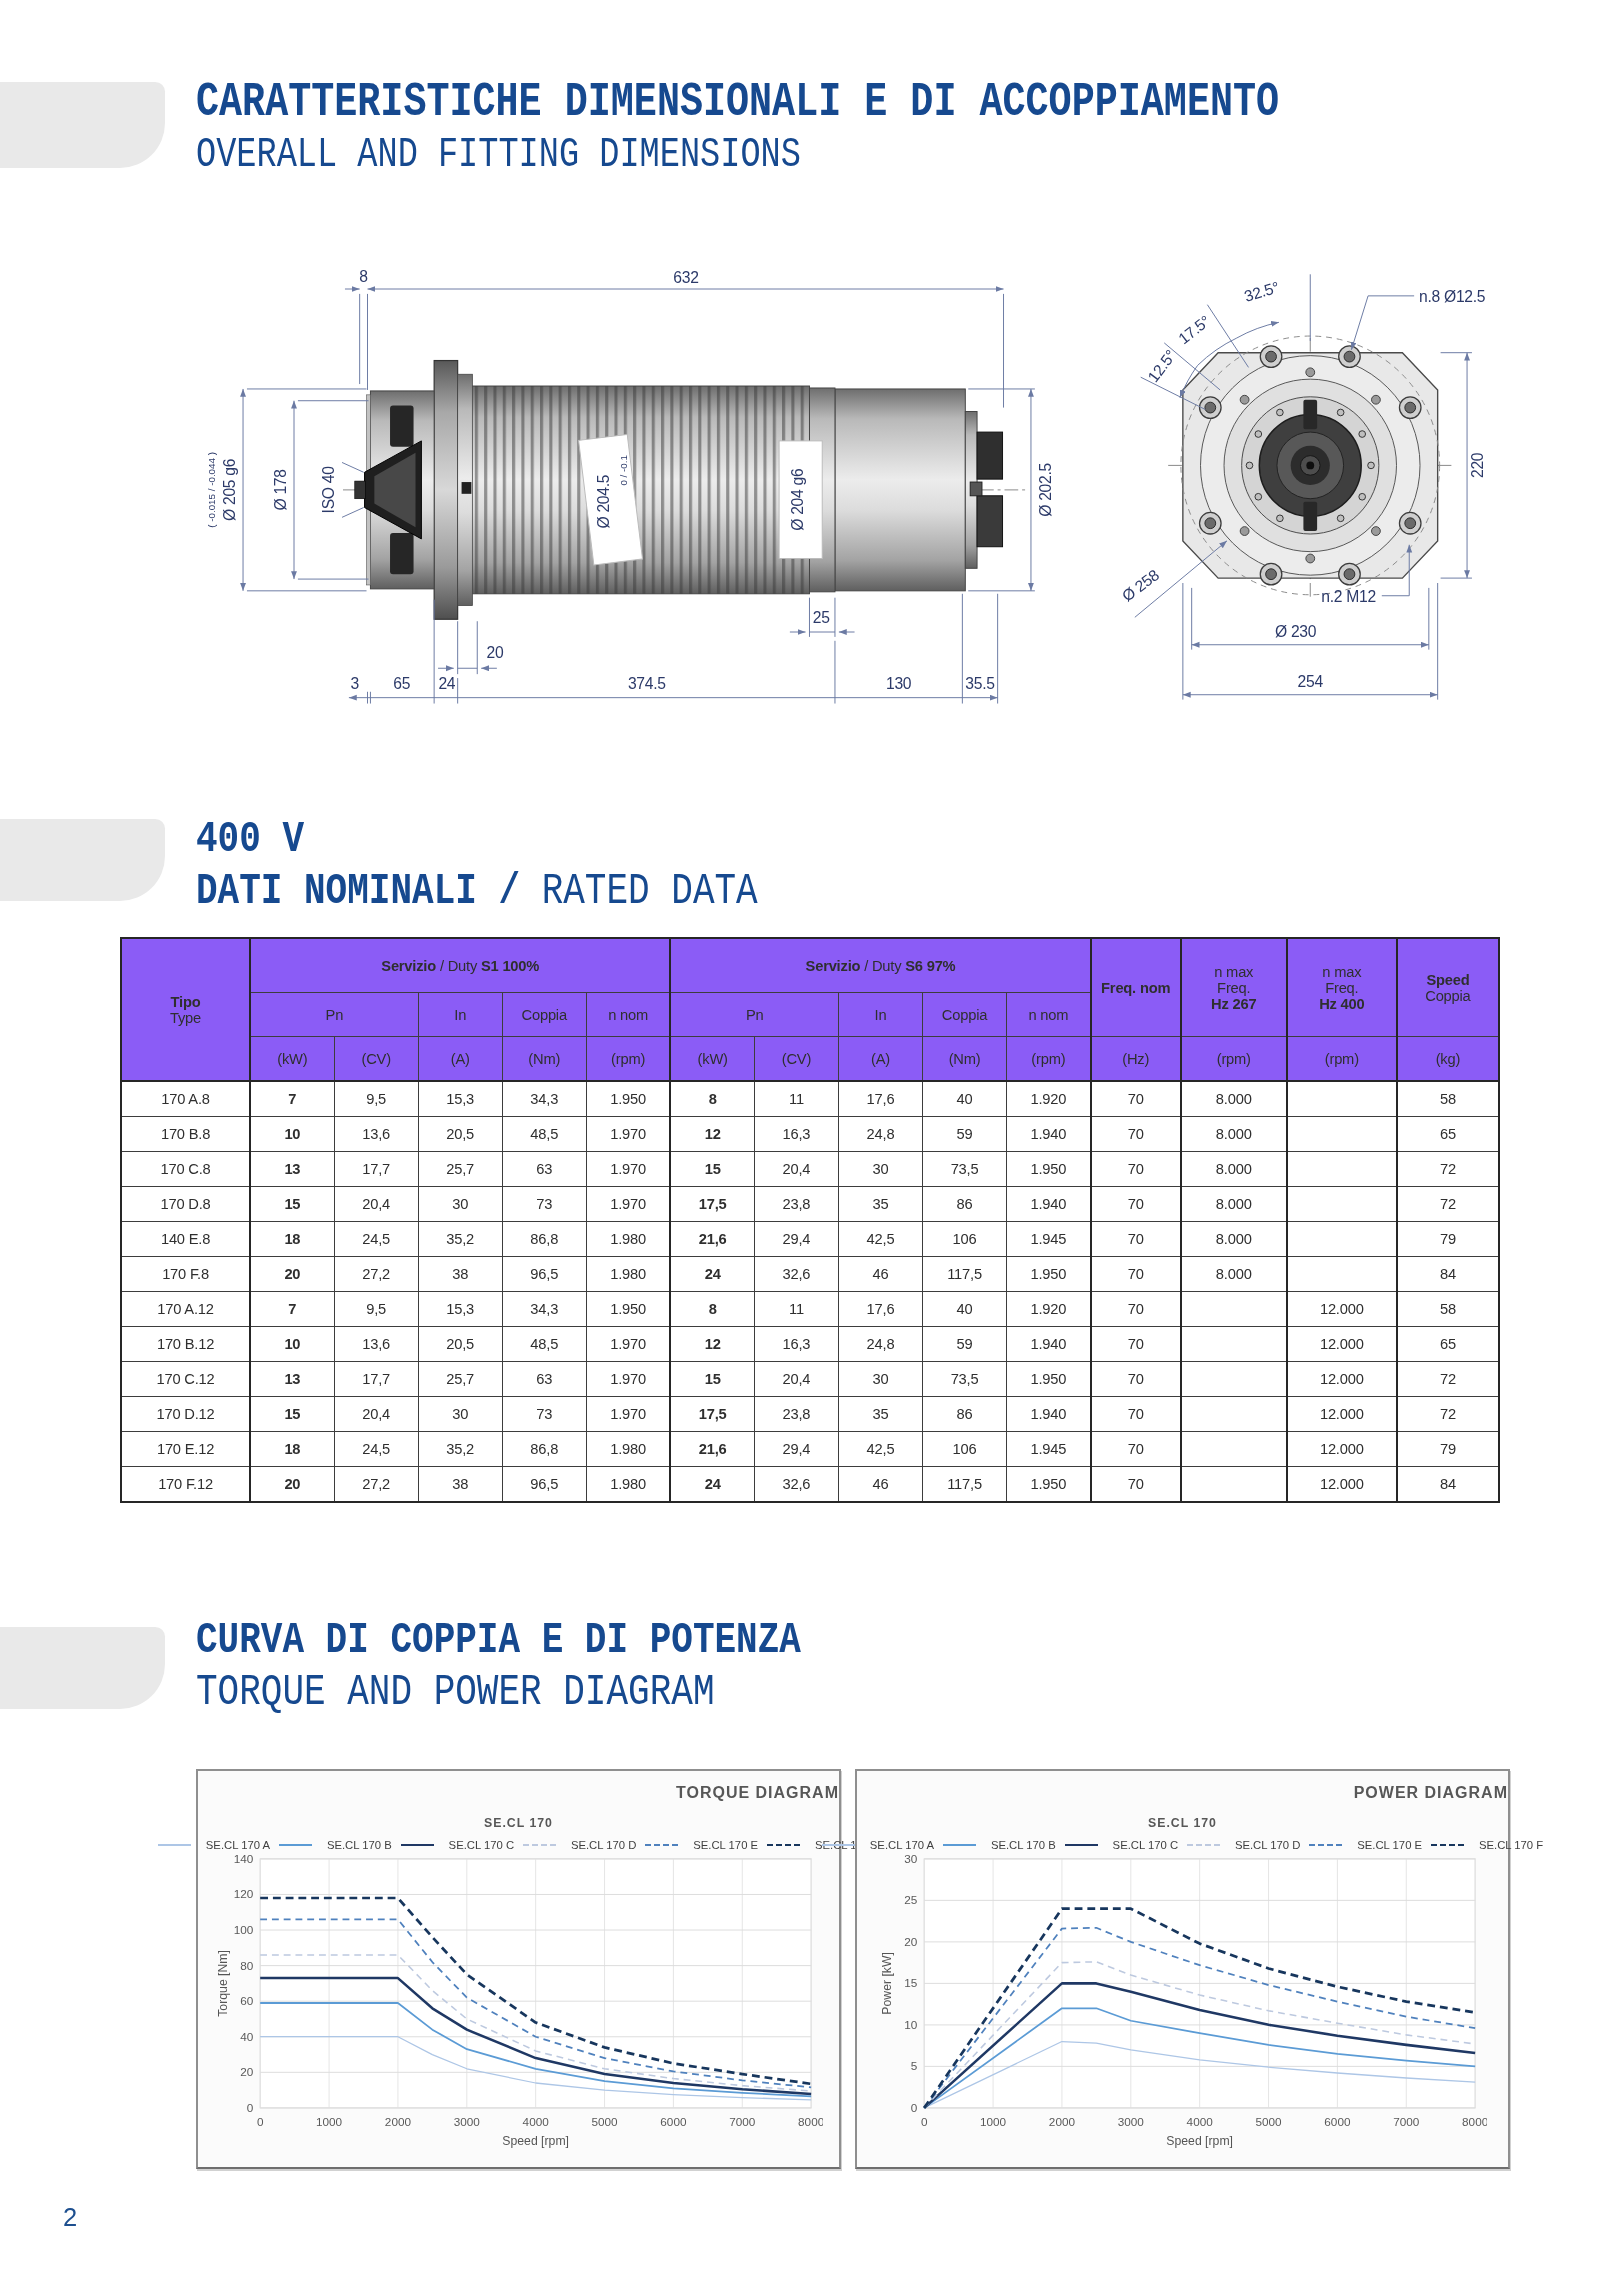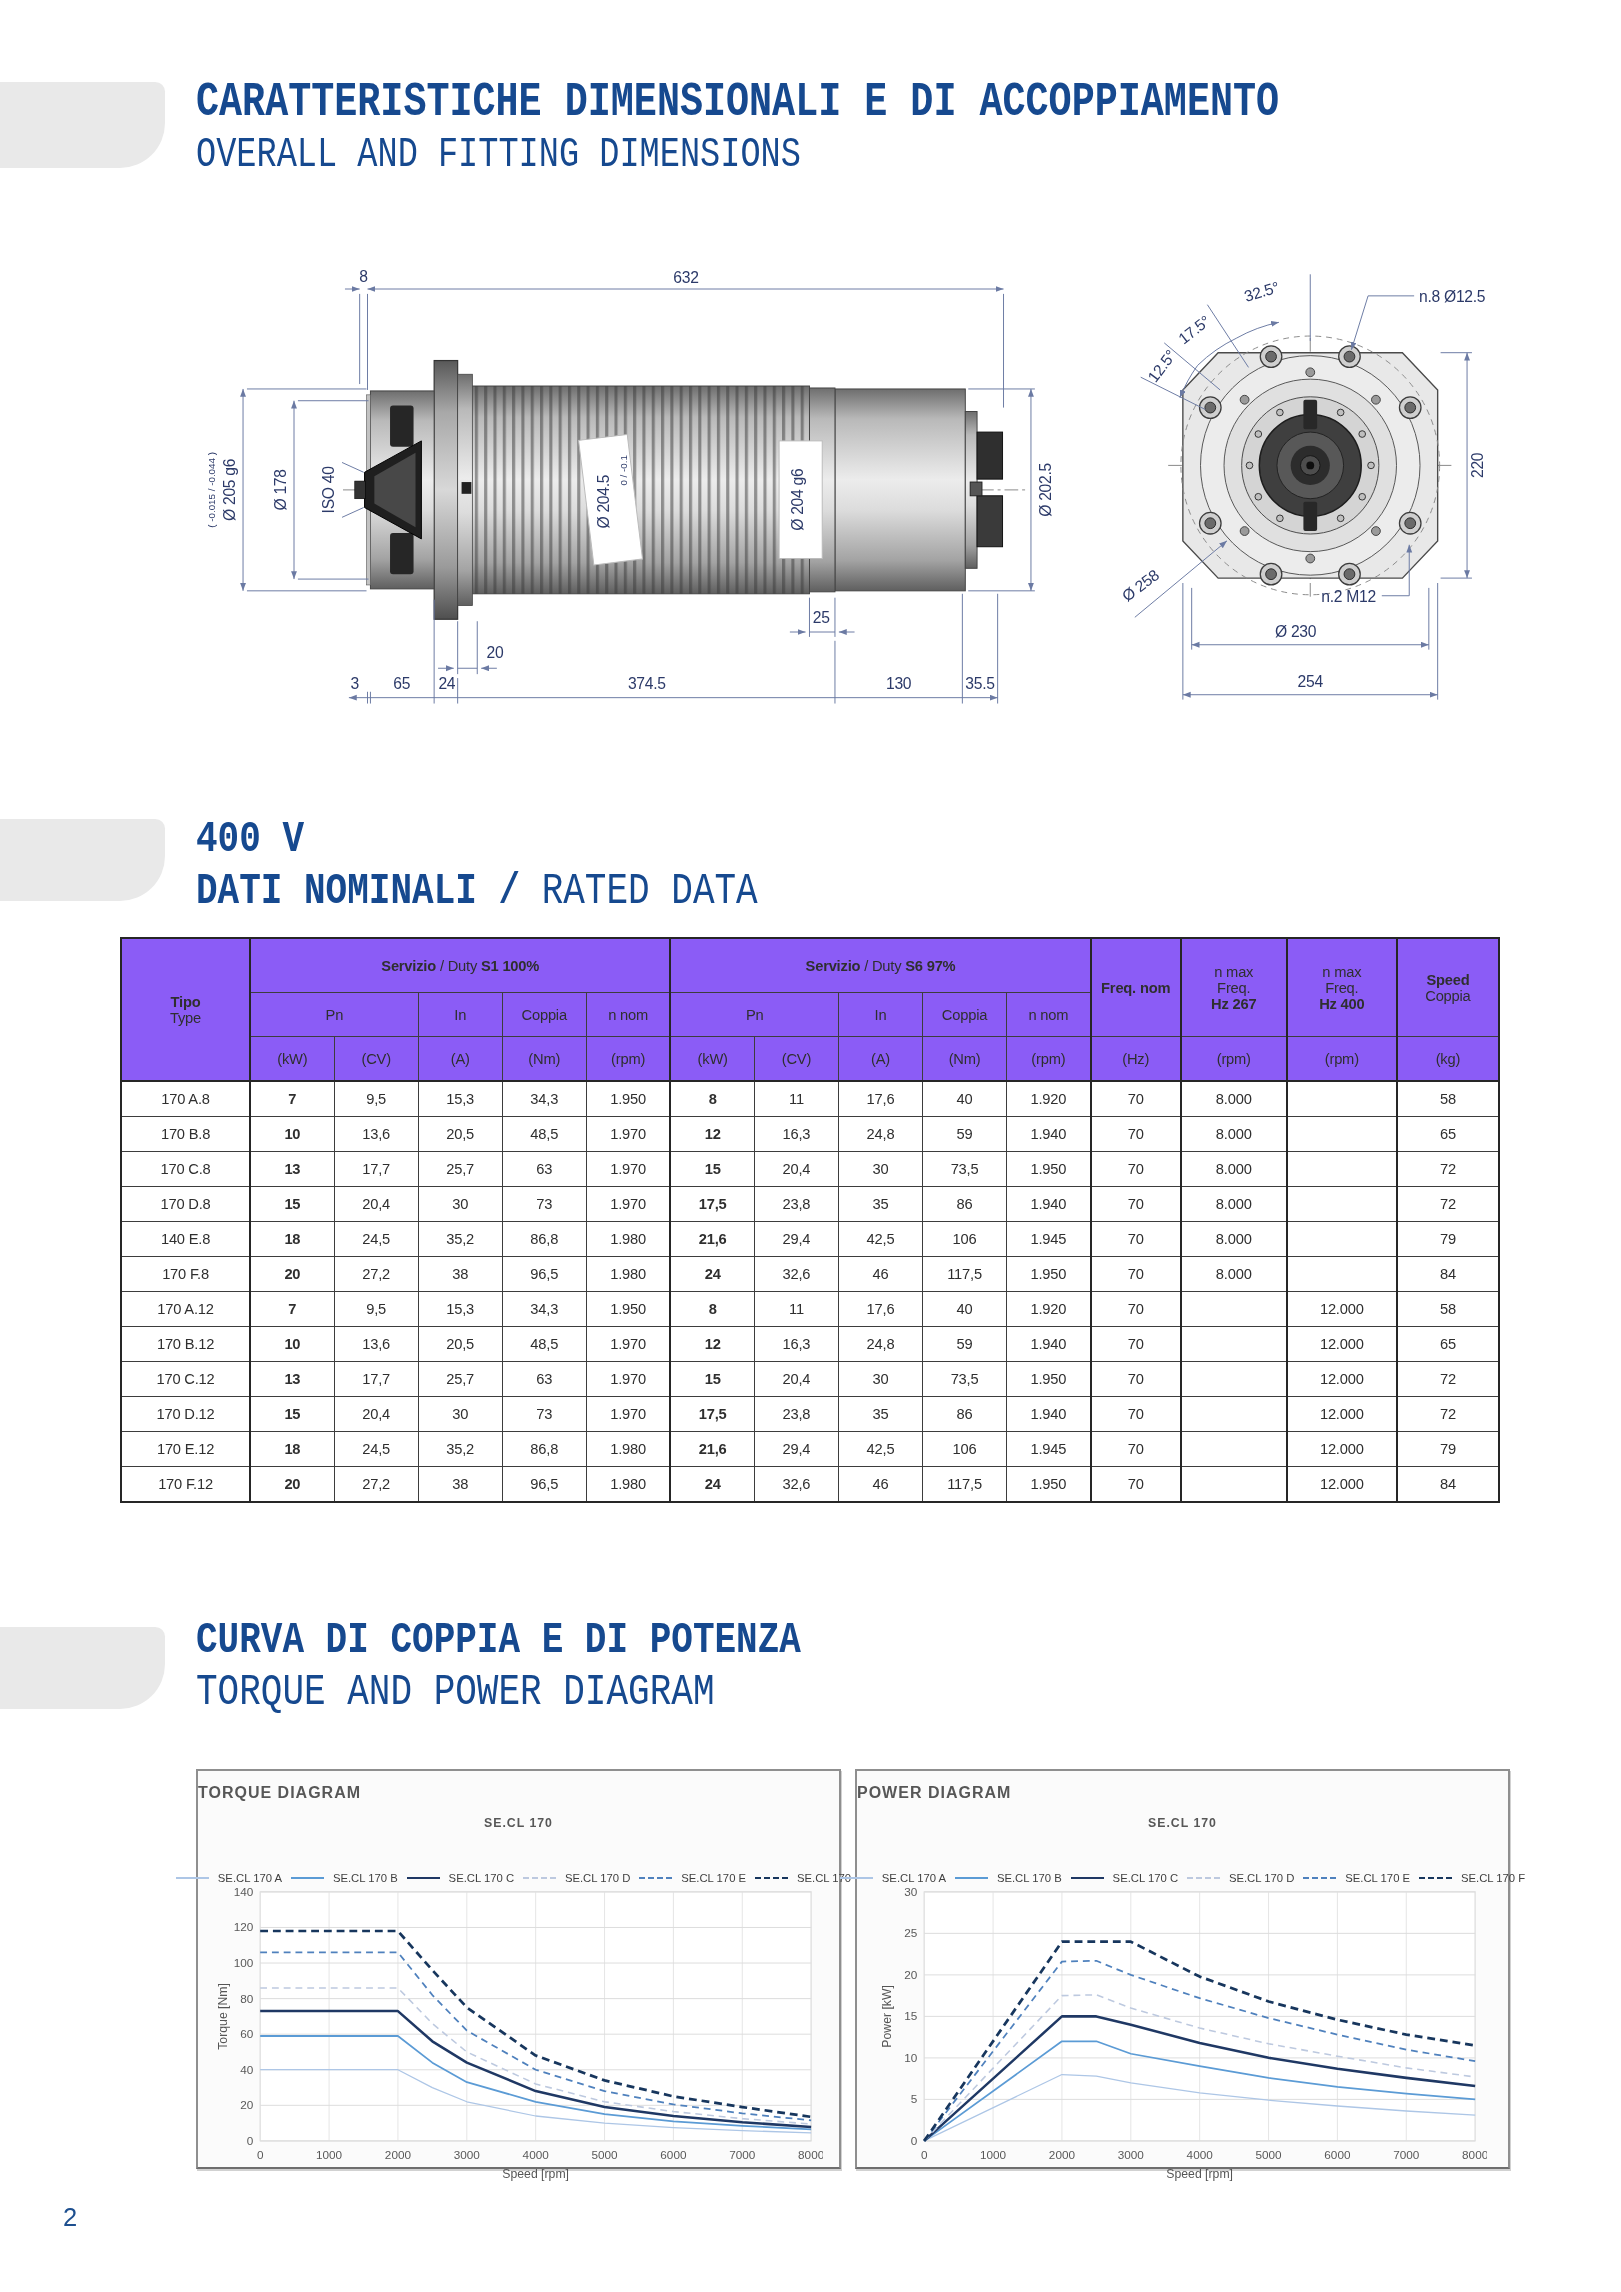--- a/index.html
+++ b/index.html
@@ -24,25 +24,25 @@
   table.rated .b{font-weight:bold;}
   .r1 th{height:53px;font-size:15.7px;}
   .r2 th{height:43px;font-size:15.7px;}
   .r3 th{height:43px;font-size:14.7px;}
   table.rated td{height:34px;background:#fff;}
   .bL{border-left:2.9px solid #262626 !important;}
   .hdrB{border-bottom:2.9px solid #262626 !important;}
   
   .chart-box{position:absolute;top:1769px;height:396px;background:#fbfbfb;border:2px solid #8f8f8f;
       border-bottom-color:#6e6e6e;box-shadow:1px 2px 0 rgba(0,0,0,.18);}
-  .chart-title{margin-top:12.7px;text-align:left;font-size:16px;font-weight:bold;color:#575757;letter-spacing:1px;}
+  .chart-title{margin-top:12.7px;text-align:right;font-size:16px;font-weight:bold;color:#575757;letter-spacing:1px;}
   .chart-sub{margin-top:14px;text-align:center;font-size:12.3px;font-weight:bold;color:#575757;letter-spacing:1px;}
   .chart-legend{margin-top:9.8px;display:flex;justify-content:center;align-items:center;gap:8.8px;
       font-size:11.3px;color:#3f3f3f;white-space:nowrap;}
-  .lg-item{display:inline-flex;align-items:center;gap:9px;margin-top:33px;}
+  .lg-item{display:inline-flex;align-items:center;gap:15px;}
   .lg-line{display:inline-block;width:33px;height:0;}
   .chart-plot{margin-top:2px;}
   .chart-plot svg{display:block;margin:0 auto;}
   .tk{font-size:12px;fill:#595959;font-family:"Liberation Sans",sans-serif;}
   .axl{font-size:12.5px;fill:#555;font-family:"Liberation Sans",sans-serif;}
   
   .dim{stroke:#6b7aa3;stroke-width:1;fill:none;}
   .dimt{fill:#2c3a69;font-size:16px;letter-spacing:-.3px;font-family:"Liberation Sans",sans-serif;}
   .dimts{fill:#2c3a69;font-size:10px;font-family:"Liberation Sans",sans-serif;}
   .cl{stroke:#7a7a7a;stroke-width:.9;stroke-dasharray:14 4 3 4;fill:none;}

